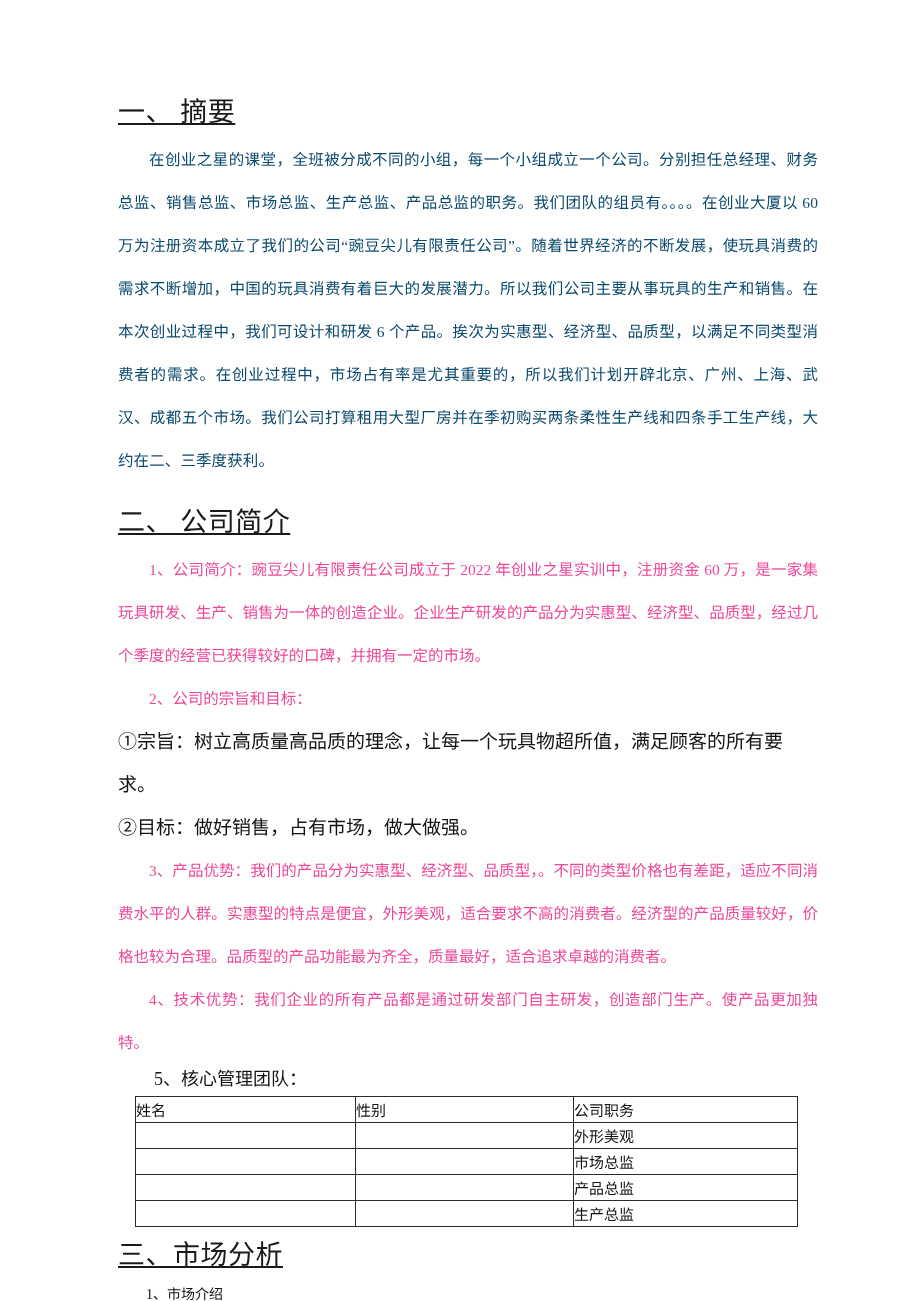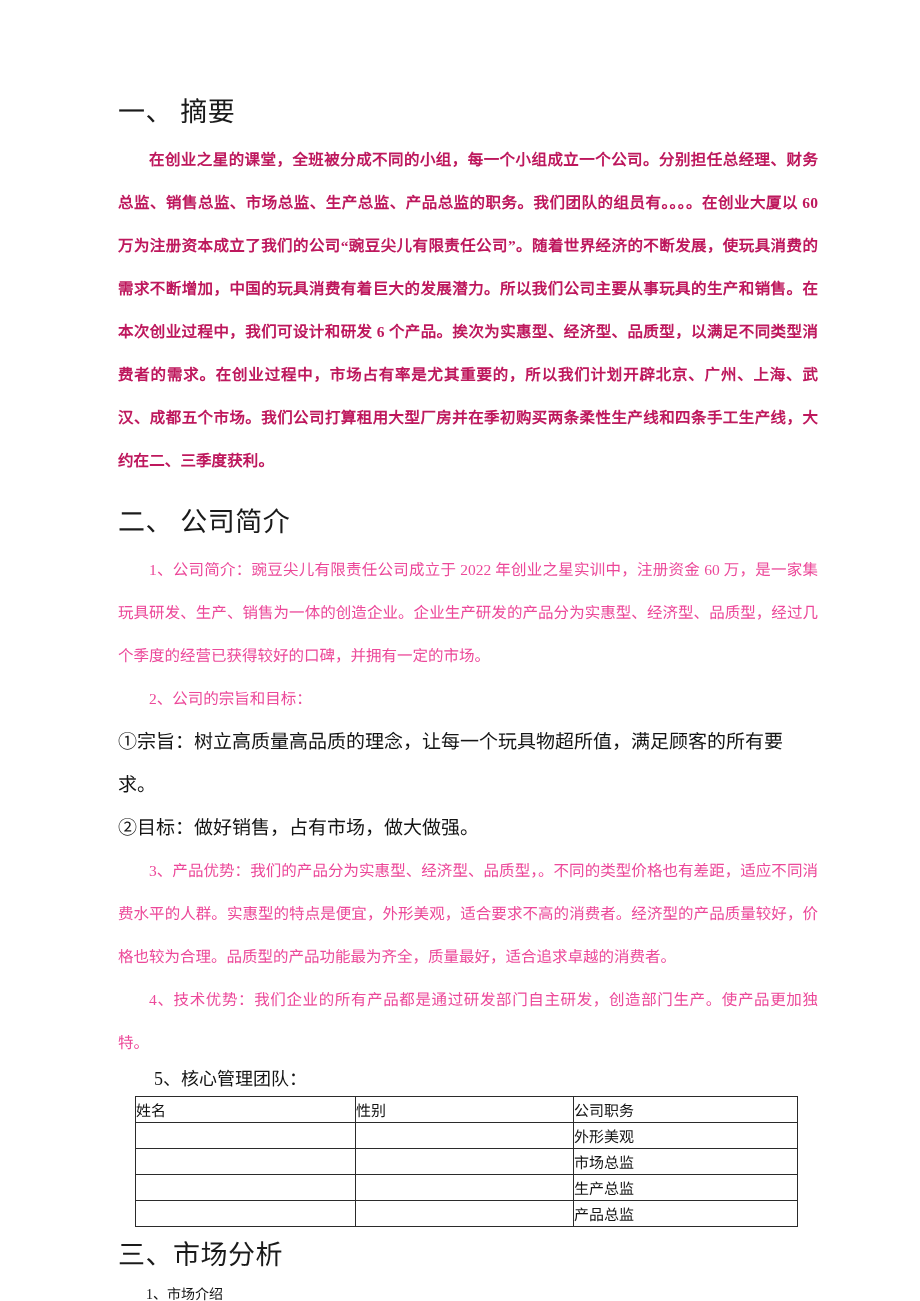--- a/index.html
+++ b/index.html
@@ -29,34 +29,34 @@
 
   
   h1.section-heading {
     font-family: "Liberation Serif", "DejaVu Serif", serif;
     font-size: 27px;
     font-weight: 400;
     letter-spacing: 0.5px;
     line-height: 1.25;
     margin: 0 0 8px 0;
     color: #1a1a1a;
+    text-decoration: underline;
   }
   h1.section-heading.h-two { margin-top: 24px; }
   h1.section-heading.h-three { margin-top: 12px; }
 
   
   p.body-par {
     font-size: 15.5px;
     line-height: 43px;
     margin: 0;
     text-align: justify;
     text-justify: inter-ideograph;
-    color: #be185d;
+    color: #0c4a6e;
     letter-spacing: 0.1px;
-    font-weight: bold;
   }
   p.indent2 { text-indent: 2em; }
 
   p.sub-item {
     font-size: 15.5px;
     line-height: 43px;
     margin: 0;
     text-indent: 2em;
     text-align: justify;
     text-justify: inter-ideograph;
@@ -148,26 +148,26 @@
           <td>外形美观</td>
         </tr>
         <tr>
           <td></td>
           <td></td>
           <td>市场总监</td>
         </tr>
         <tr>
           <td></td>
           <td></td>
-          <td>生产总监</td>
+          <td>产品总监</td>
         </tr>
         <tr>
           <td></td>
           <td></td>
-          <td>产品总监</td>
+          <td>生产总监</td>
         </tr>
       </tbody>
     </table>
 
     <h1 class="section-heading h-three">三、市场分析</h1>
 
     <p class="small-item">1、市场介绍</p>
 
   </div>
 </div>

